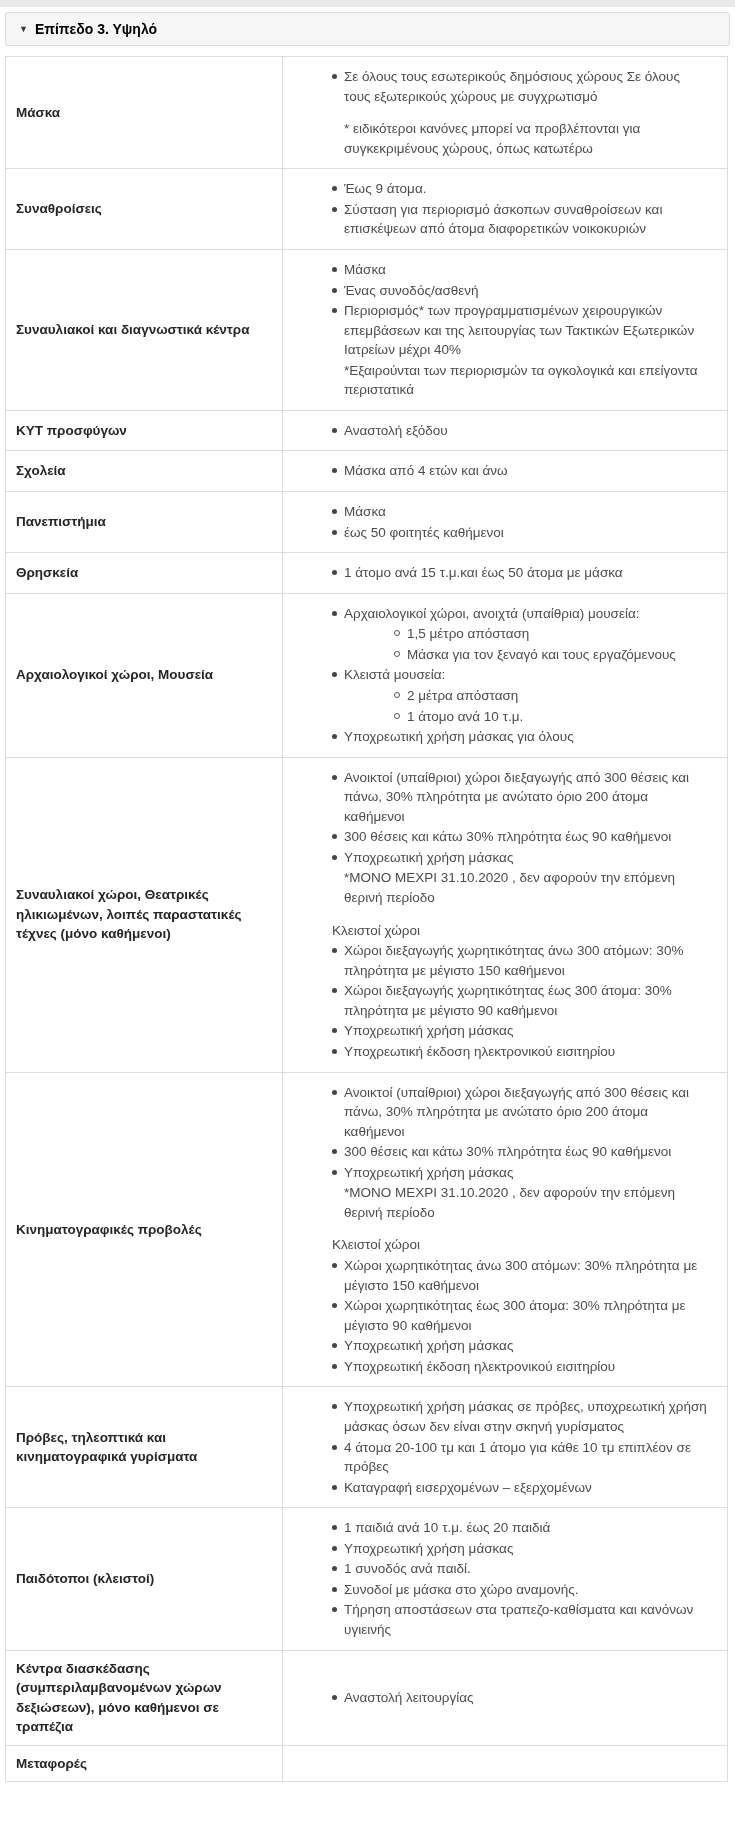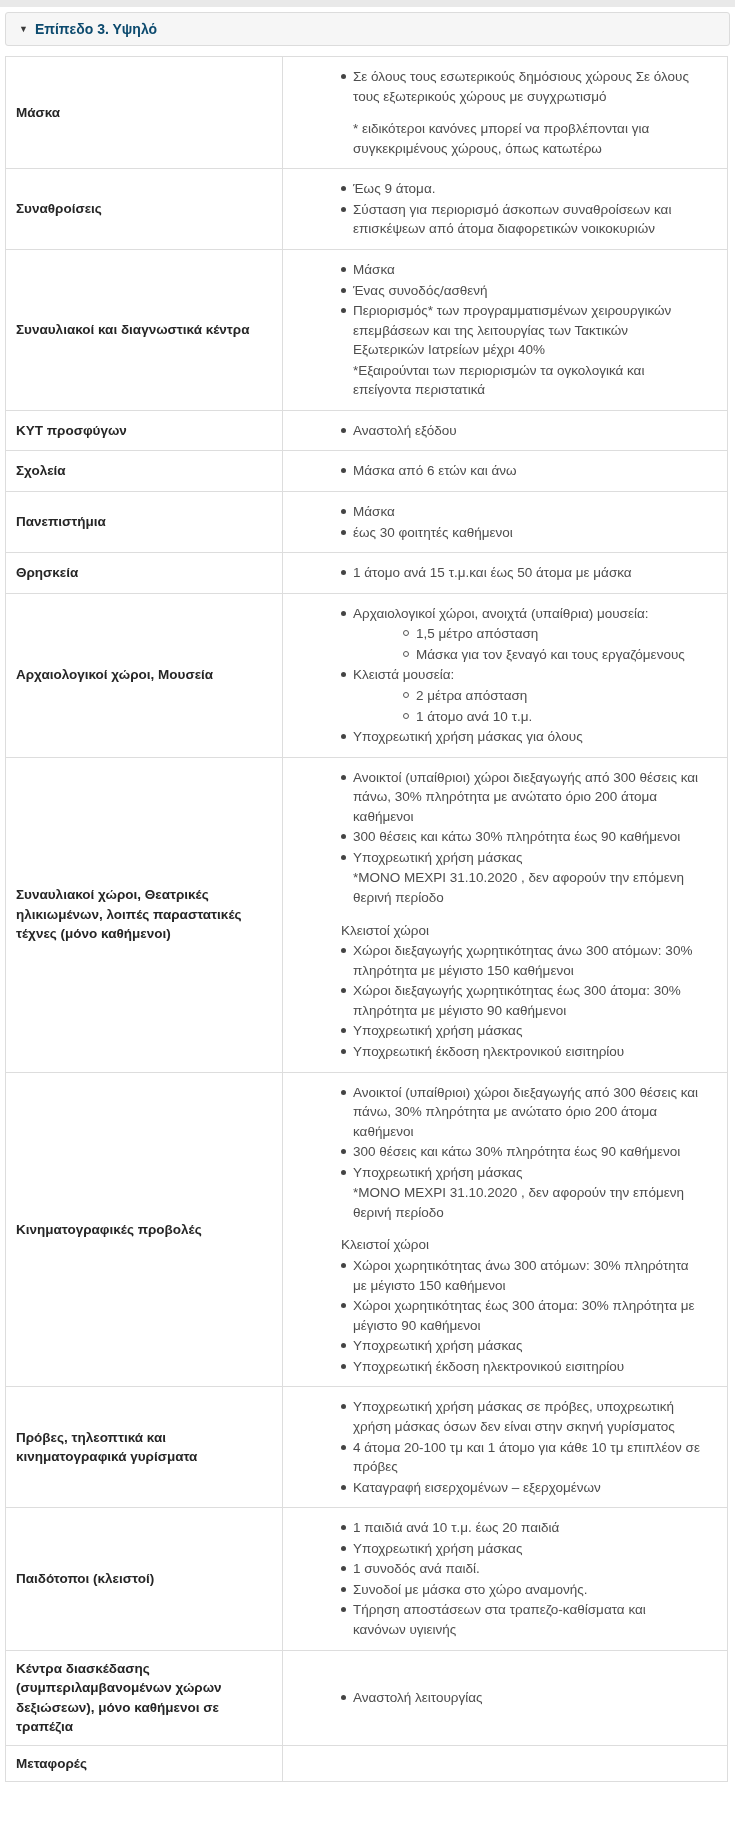--- a/index.html
+++ b/index.html
@@ -29,21 +29,21 @@
   }
   .accordion-header .arrow {
     font-size: 9px;
     color: #3a3a3a;
     margin-right: 7px;
     line-height: 1;
   }
   .accordion-header .title {
     font-size: 14px;
     font-weight: 700;
-    color: #0c4a6e;
+    color: #000000;
   }
 
   table.rules {
     margin: 10px 5px 8px 5px;
     width: 723px;
     border-collapse: collapse;
     background: #ffffff;
   }
   table.rules td {
     border: 1px solid #dddddd;
@@ -56,21 +56,21 @@
     padding: 8px 10px;
     font-weight: 700;
     color: #262626;
   }
   td.content-cell {
     vertical-align: middle;
     padding: 9px 14px 9px 0;
     color: #4d4d4d;
   }
 
-  .line { display: flex; align-items: flex-start; margin: 1px 12px; }
+  .line { display: flex; align-items: flex-start; margin: 1px 3px; }
   .line .text { flex: 1 1 auto; }
   .line.bullet  { padding-left: 46px; }
   .line.sub     { padding-left: 108px; }
   .line.note    { padding-left: 58px; }
   .line.heading { padding-left: 46px; }
   .line.gap     { margin-top: 13px; }
 
   .marker {
     flex: 0 0 auto;
     width: 5px;
@@ -145,34 +145,34 @@
             <span class="marker dot"></span>
             <span class="text">Αναστολή εξόδου</span>
           </div>
         </td>
       </tr>
       <tr>
         <td class="label-cell">Σχολεία</td>
         <td class="content-cell">
           <div class="line bullet">
             <span class="marker dot"></span>
-            <span class="text">Μάσκα από 6 ετών και άνω</span>
+            <span class="text">Μάσκα από 4 ετών και άνω</span>
           </div>
         </td>
       </tr>
       <tr>
         <td class="label-cell">Πανεπιστήμια</td>
         <td class="content-cell">
           <div class="line bullet">
             <span class="marker dot"></span>
             <span class="text">Μάσκα</span>
           </div>
           <div class="line bullet">
             <span class="marker dot"></span>
-            <span class="text">έως 30 φοιτητές καθήμενοι</span>
+            <span class="text">έως 50 φοιτητές καθήμενοι</span>
           </div>
         </td>
       </tr>
       <tr>
         <td class="label-cell">Θρησκεία</td>
         <td class="content-cell">
           <div class="line bullet">
             <span class="marker dot"></span>
             <span class="text">1 άτομο ανά 15 τ.μ.και έως 50 άτομα με μάσκα</span>
           </div>

